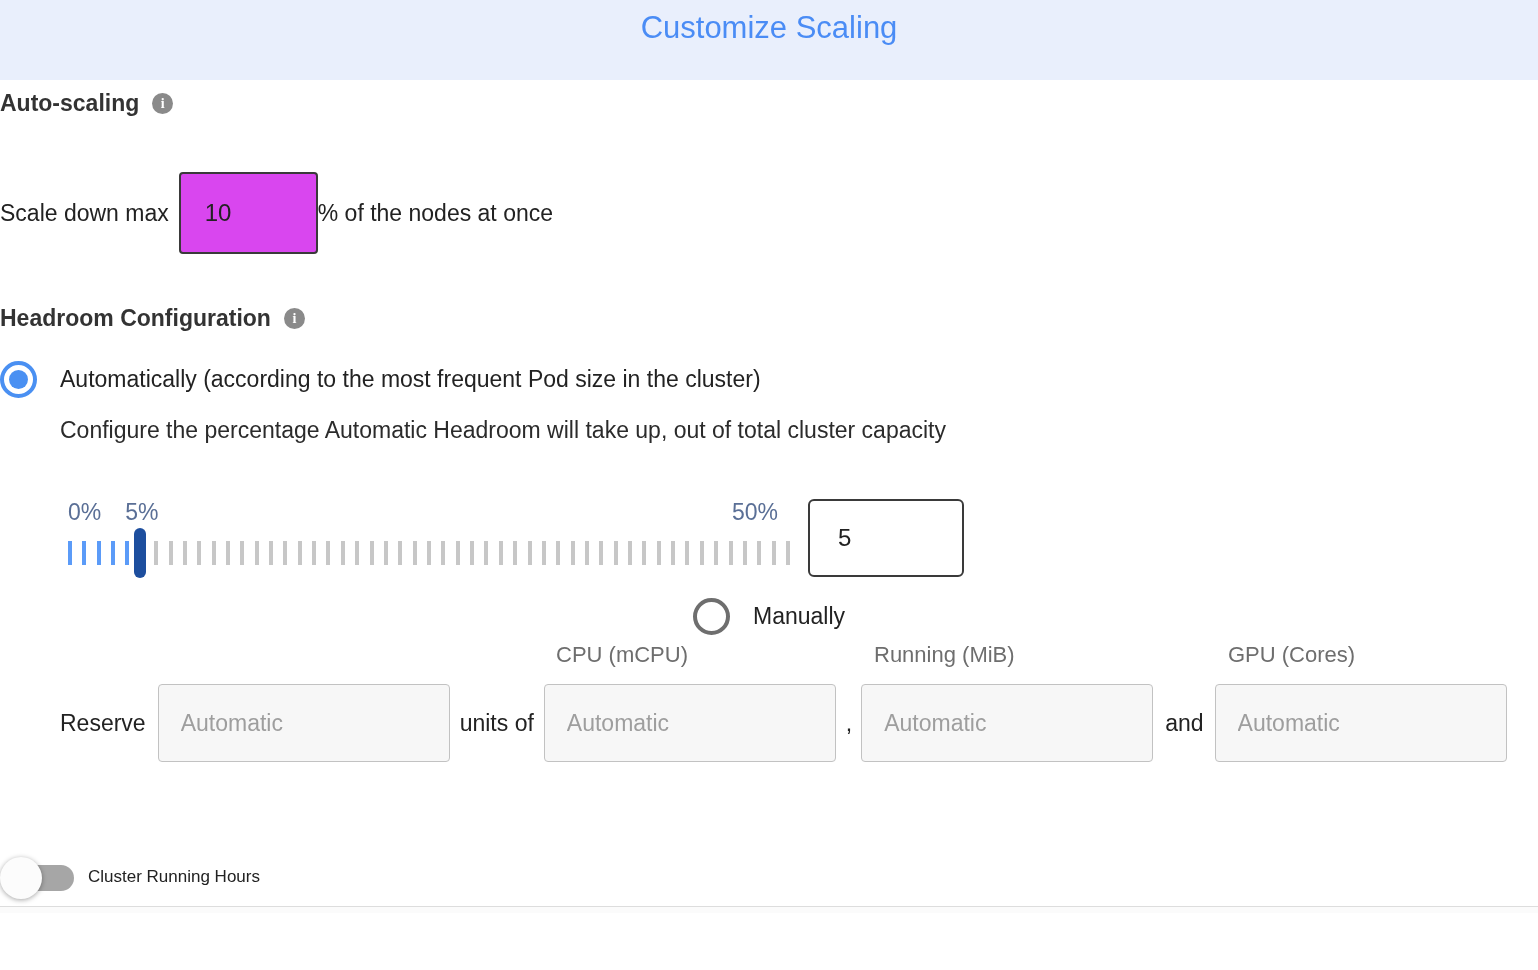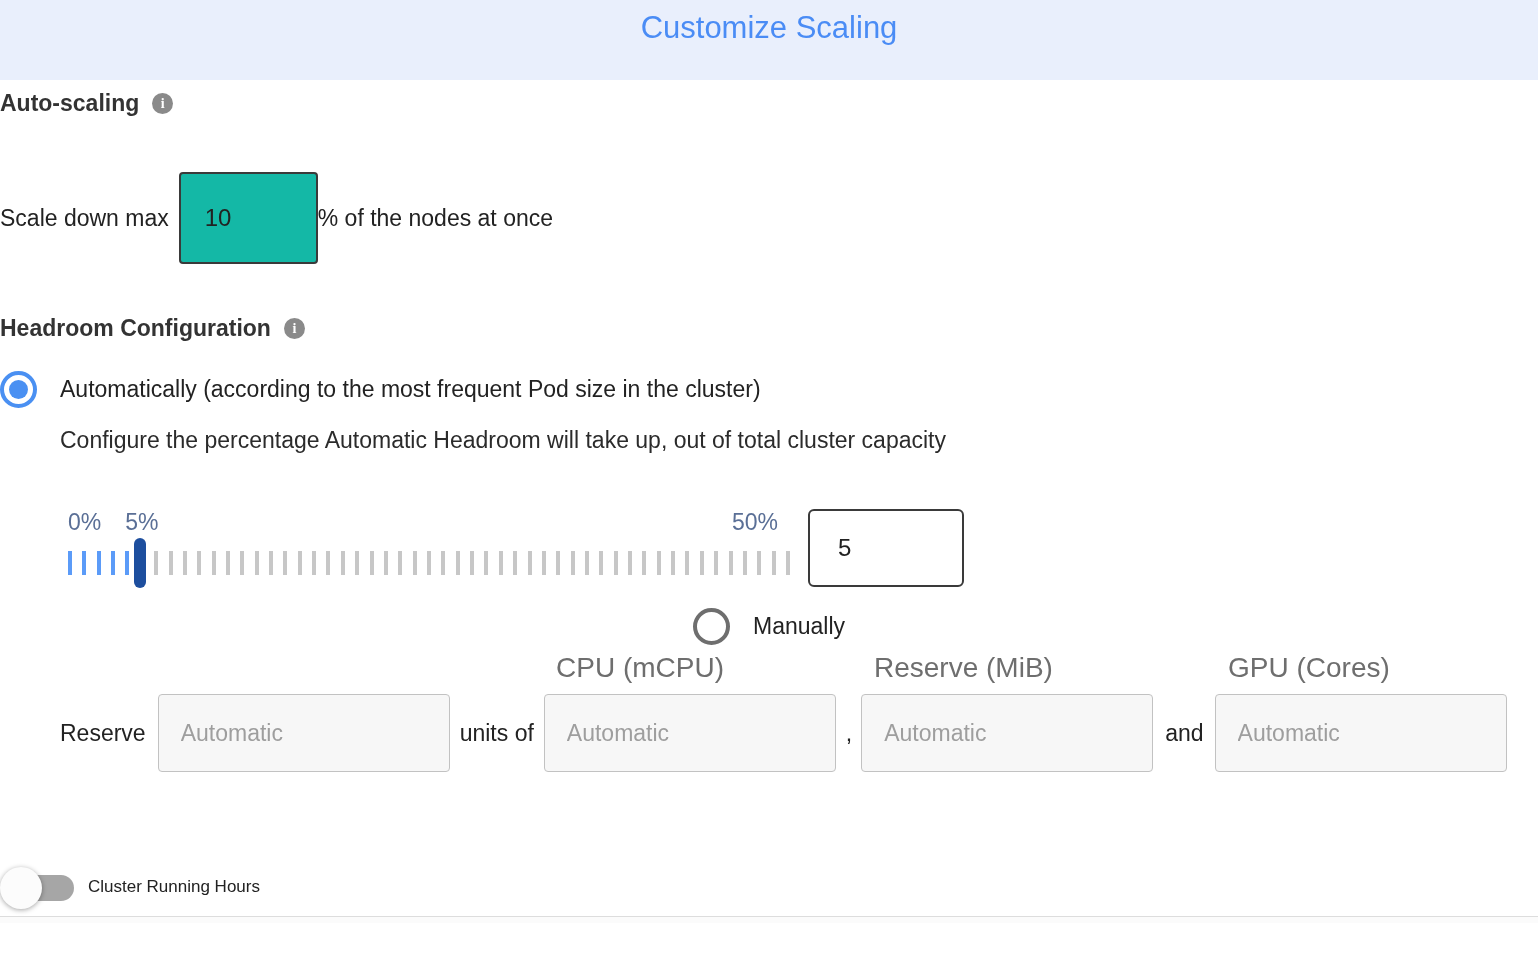--- a/index.html
+++ b/index.html
@@ -36,22 +36,22 @@
   
   .checkbox-row{margin-top:17px;display:flex;align-items:center;}
   .checkbox{width:41px;height:41px;border-radius:7px;background:var(--checkbox-blue);
     display:flex;align-items:center;justify-content:center;cursor:pointer;}
   .checkbox svg{width:28px;height:28px;}
   .checkbox-label{margin-left:20px;font-size:23px;}
 
   
   .scale-row{margin-top:55px;display:flex;align-items:center;}
   .scale-label{font-size:23px;margin-right:10px;}
-  .scale-input{width:139px;height:92px;border:2px solid #3a3a3a;border-radius:4px;
-    font-size:24px;padding-left:24px;color:#222;background:#14b8a6;outline:none;
+  .scale-input{width:139px;height:82px;border:2px solid #3a3a3a;border-radius:4px;
+    font-size:24px;padding-left:24px;color:#222;background:#d946ef;outline:none;
     font-family:"Liberation Sans","DejaVu Sans",sans-serif;}
   .scale-suffix{font-size:23px;}
 
   .headroom-label-row{margin-top:51px;}
 
   
   .radio-row{display:flex;align-items:center;}
   .radio-row.auto{margin-top:29px;}
   .radio-row.manual{margin-top:21px;justify-content:center;}
   .radio{width:37px;height:37px;border-radius:50%;background:#fff;flex:0 0 auto;cursor:pointer;
@@ -74,21 +74,21 @@
   .tick{width:4px;height:24px;background:var(--tick-gray);display:inline-block;}
   .tick-active{background:var(--tick-blue);}
   .slider-handle{position:absolute;top:-13px;width:12px;height:50px;border-radius:6px;
     background:var(--handle-navy);cursor:grab;z-index:2;}
   .slider-value-input{margin-left:18px;width:156px;height:78px;border:2px solid #3a3a3a;border-radius:6px;
     font-size:24px;padding-left:28px;color:#222;background:#fff;outline:none;
     font-family:"Liberation Sans","DejaVu Sans",sans-serif;}
 
   
   .manual-section{position:relative;margin-top:7px;height:120px;}
-  .col-header{position:absolute;top:0;font-size:28px;color:var(--label-gray);}
+  .col-header{position:absolute;top:0;font-size:22px;color:var(--label-gray);}
   .col-header.cpu{left:556px;}
   .col-header.mem{left:874px;}
   .col-header.gpu{left:1228px;}
   .reserve-row{position:absolute;top:42px;left:60px;display:flex;align-items:center;}
   .reserve-label{font-size:23px;margin-right:12px;}
   .conj{font-size:23px;}
   .auto-input{width:292px;height:78px;background:#f7f7f7;border:1px solid #c2c2c2;border-radius:4px;
     font-size:23px;padding-left:22px;color:#444;outline:none;
     font-family:"Liberation Sans","DejaVu Sans",sans-serif;}
   .auto-input::placeholder{color:var(--placeholder-gray);opacity:1;}
@@ -206,21 +206,21 @@
     <input class="slider-value-input" type="text" value="5" style="">
   </div>
 
   <div class="radio-row manual">
     <span class="radio unselected"></span>
     <span class="radio-label">Manually</span>
   </div>
 
   <div class="manual-section">
     <span class="col-header cpu">CPU (mCPU)</span>
-    <span class="col-header mem">Reserve (MiB)</span>
+    <span class="col-header mem">Running (MiB)</span>
     <span class="col-header gpu">GPU (Cores)</span>
 
     <div class="reserve-row">
       <span class="reserve-label">Reserve</span>
       <input class="auto-input" type="text" placeholder="Automatic" style="">
       <span class="conj units-of">units of</span>
       <input class="auto-input" type="text" placeholder="Automatic" style="">
       <span class="conj comma">,</span>
       <input class="auto-input" type="text" placeholder="Automatic" style="">
       <span class="conj and">and</span>

